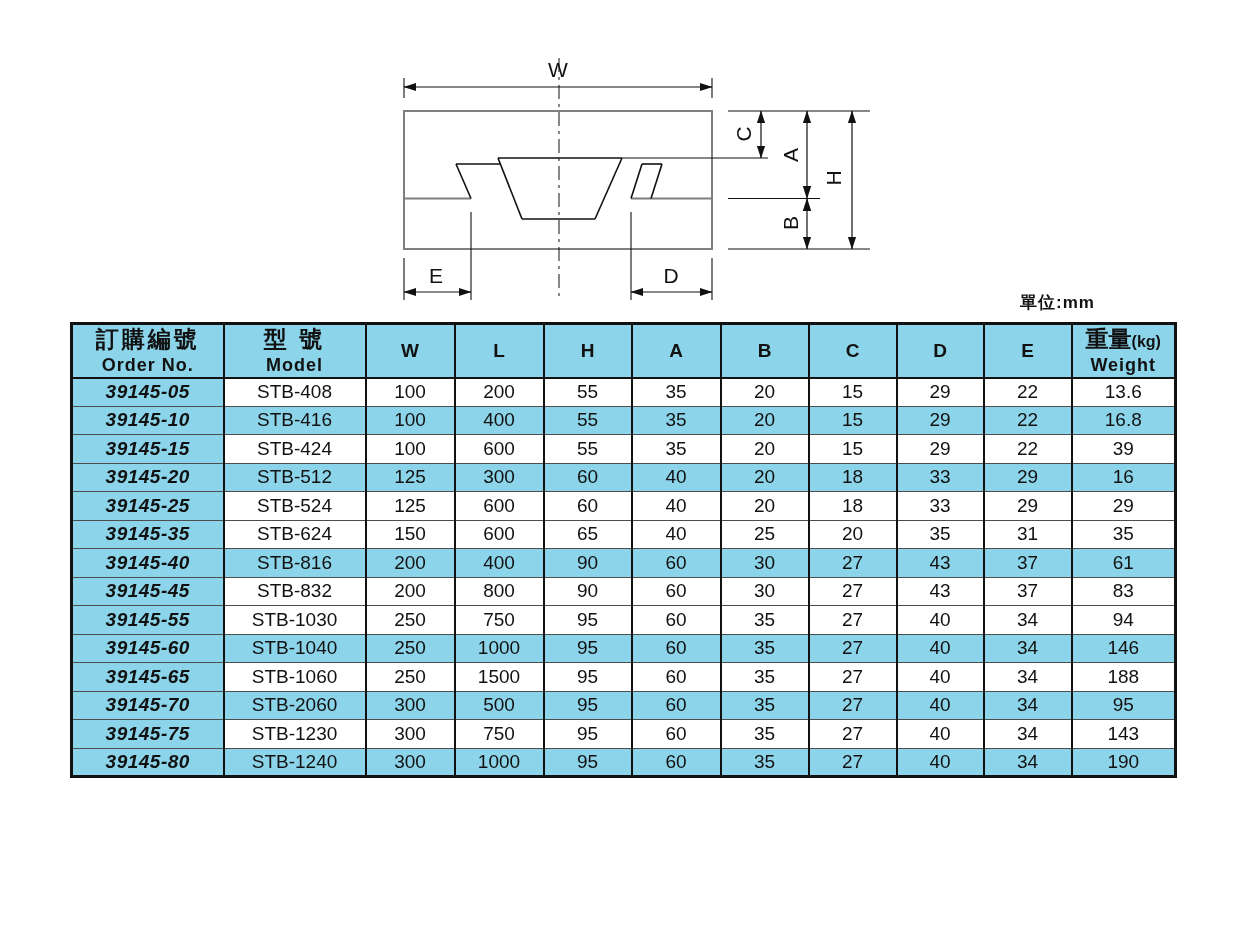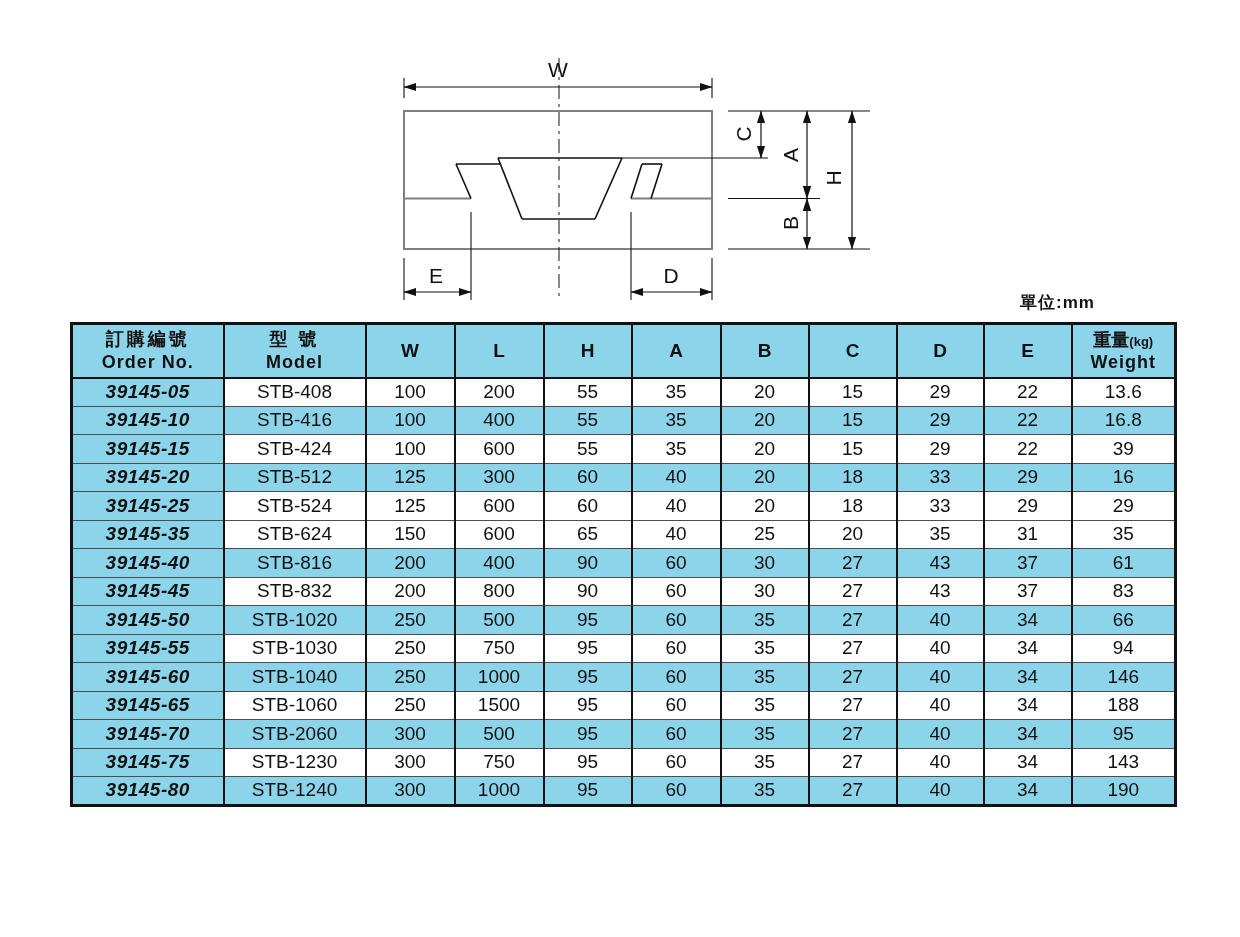--- a/index.html
+++ b/index.html
@@ -33,23 +33,23 @@
     border-right:2px solid var(--border-black);
     text-align:center;vertical-align:middle;padding:0;
     overflow:hidden;white-space:nowrap;
   }
   thead th{
     background:var(--header-blue);
     height:54px;font-weight:bold;font-size:19px;
     border-bottom:2px solid var(--border-black);
     line-height:1.25;
   }
-  thead .zh{font-size:18px;letter-spacing:3px;display:block;}
+  thead .zh{font-size:23px;letter-spacing:3px;display:block;}
   thead .en{font-size:18px;letter-spacing:1px;display:block;}
-  thead .kg{font-size:13px;font-weight:bold;letter-spacing:0;}
+  thead .kg{font-size:16px;font-weight:bold;letter-spacing:0;}
   thead th.wt .zh{letter-spacing:0;display:inline;}
   tbody td{
     height:28.5px;font-size:19px;background:#ffffff;
     border-top:1px solid #4d4d4d;border-bottom:1px solid #4d4d4d;
   }
   tbody td.order{
     background:var(--row-blue);
     font-weight:bold;font-style:italic;font-size:19px;letter-spacing:0.5px;
   }
   tbody tr.alt td{background:var(--row-blue);}
@@ -259,33 +259,20 @@
         <td>200</td>
         <td>800</td>
         <td>90</td>
         <td>60</td>
         <td>30</td>
         <td>27</td>
         <td>43</td>
         <td>37</td>
         <td>83</td>
       </tr>
-      <tr class="alt">
-        <td class="order">39145-50</td>
-        <td>STB-1020</td>
-        <td>250</td>
-        <td>500</td>
-        <td>95</td>
-        <td>60</td>
-        <td>35</td>
-        <td>27</td>
-        <td>40</td>
-        <td>34</td>
-        <td>66</td>
-      </tr>
       <tr>
         <td class="order">39145-55</td>
         <td>STB-1030</td>
         <td>250</td>
         <td>750</td>
         <td>95</td>
         <td>60</td>
         <td>35</td>
         <td>27</td>
         <td>40</td>

